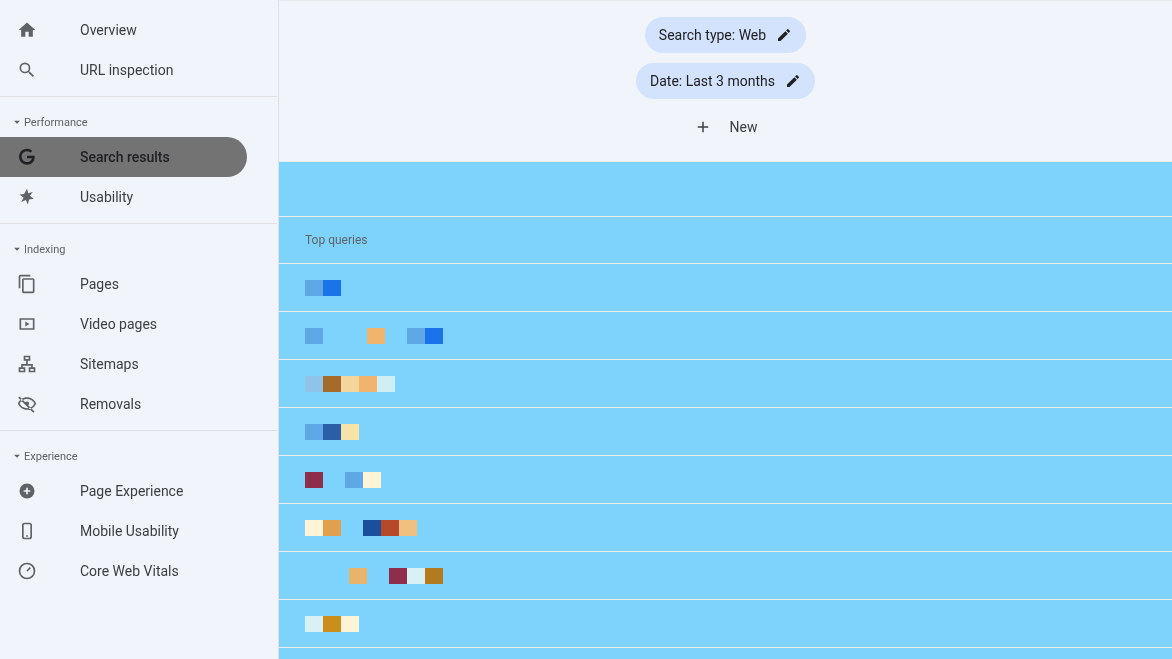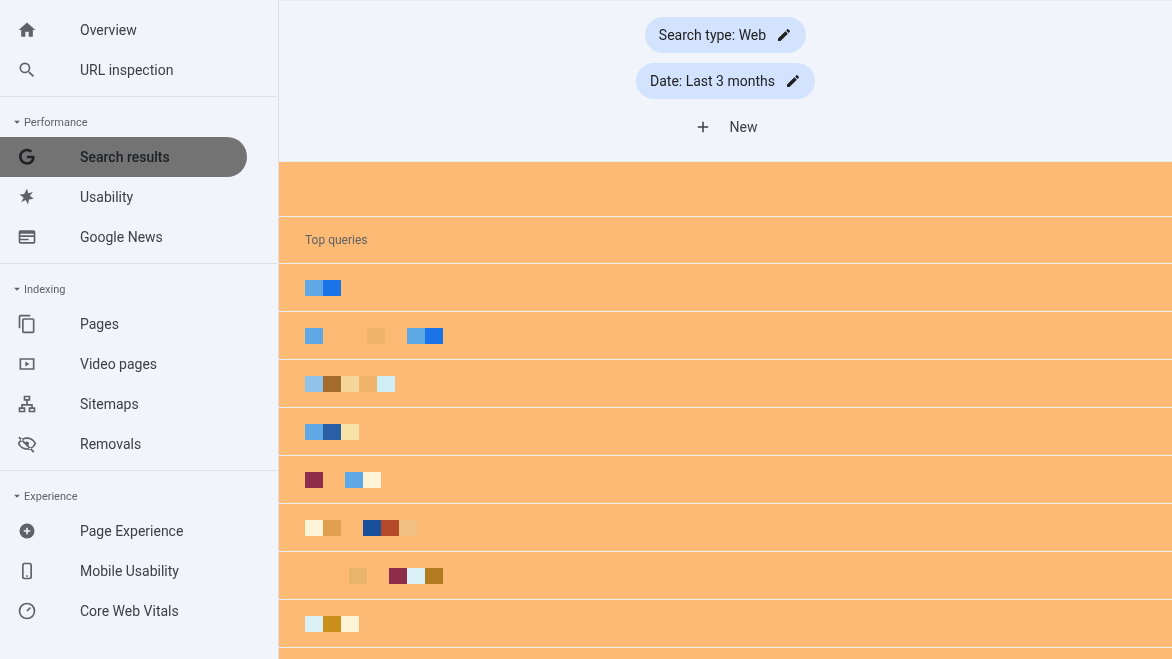--- a/index.html
+++ b/index.html
@@ -94,21 +94,21 @@
   align-items: center;
   gap: 18px;
   padding: 0 10px;
   height: 36px;
   cursor: pointer;
   color: #3c4043;
 }
 .new-btn .plus { width:18px; height:18px; }
 
 .content-panel {
-  background: #fdba74;
+  background: #7dd3fc;
   flex: 1;
   border-top: 1px solid #e8eaed;
   overflow-y: auto;
 }
 .panel-header {
   height: 54px;
 }
 .panel-subheader {
   border-top: 1px solid #eceff1;
   border-bottom: 1px solid #eceff1;
@@ -175,28 +175,20 @@
 
     <div class="sidebar-item">
       <span class="icon">
         <svg viewBox="0 0 24 24" width="20" height="20" fill="currentColor">
             <path d="M12 2l1.5 5.5L19 6l-3.5 4.5L20 14l-5.5 1L13 21l-2.5-5.5L5 18l3-5L3 9l5.5-.5z"></path>
           </svg>
       </span>
       <span>Usability</span>
     </div>
 
-    <div class="sidebar-item">
-      <span class="icon">
-        <svg viewBox="0 0 24 24" width="20" height="20" fill="currentColor">
-            <path d="M4 6h16v2H4zm0 4h16v2H4zm0 4h10v2H4zM20 4H4a2 2 0 00-2 2v12a2 2 0 002 2h16a2 2 0 002-2V6a2 2 0 00-2-2zm0 14H4V6h16z"></path>
-          </svg>
-      </span>
-      <span>Google News</span>
-    </div>
 
     <div class="sidebar-divider"></div>
 
     <div class="sidebar-section">
       <span class="chev">
         <svg viewBox="0 0 24 24" width="14" height="14" fill="#5f6368">
             <path d="M7 10l5 5 5-5z"></path>
           </svg>
       </span>
       <span>Indexing</span>

